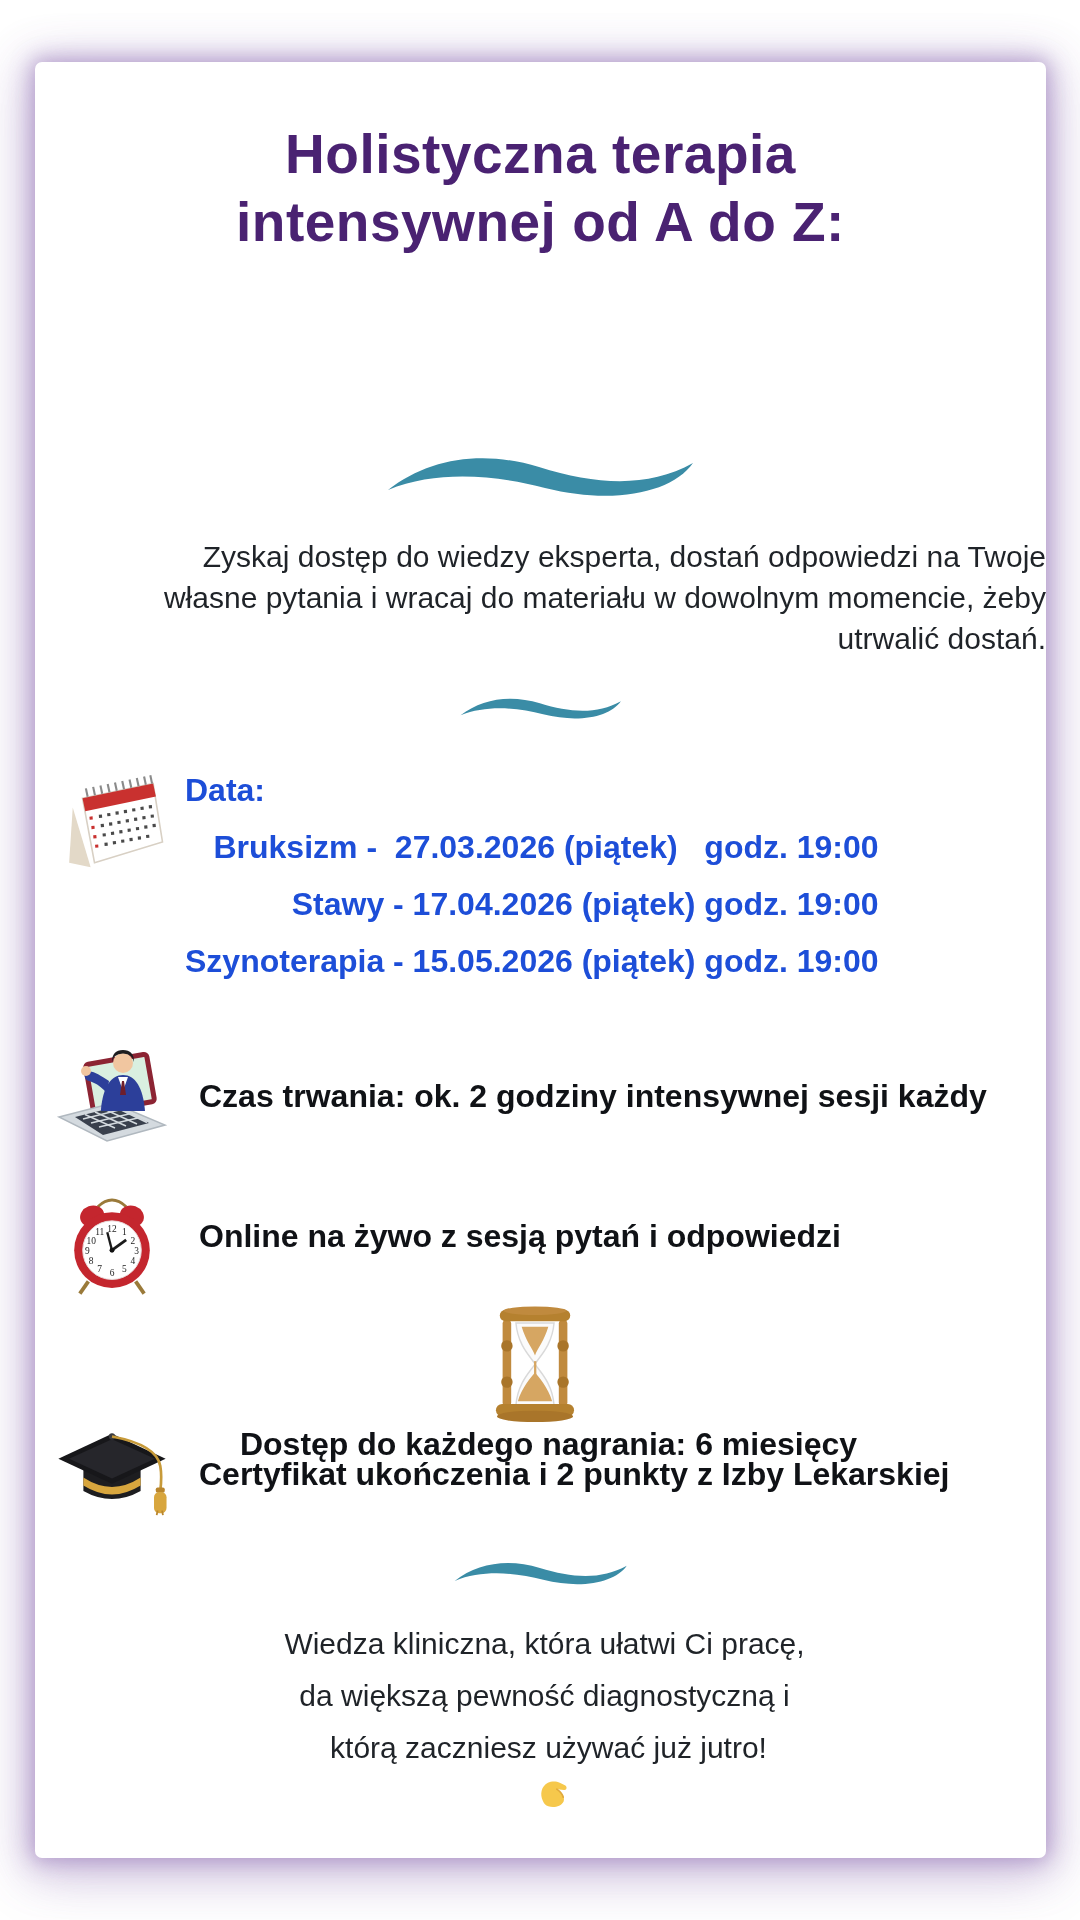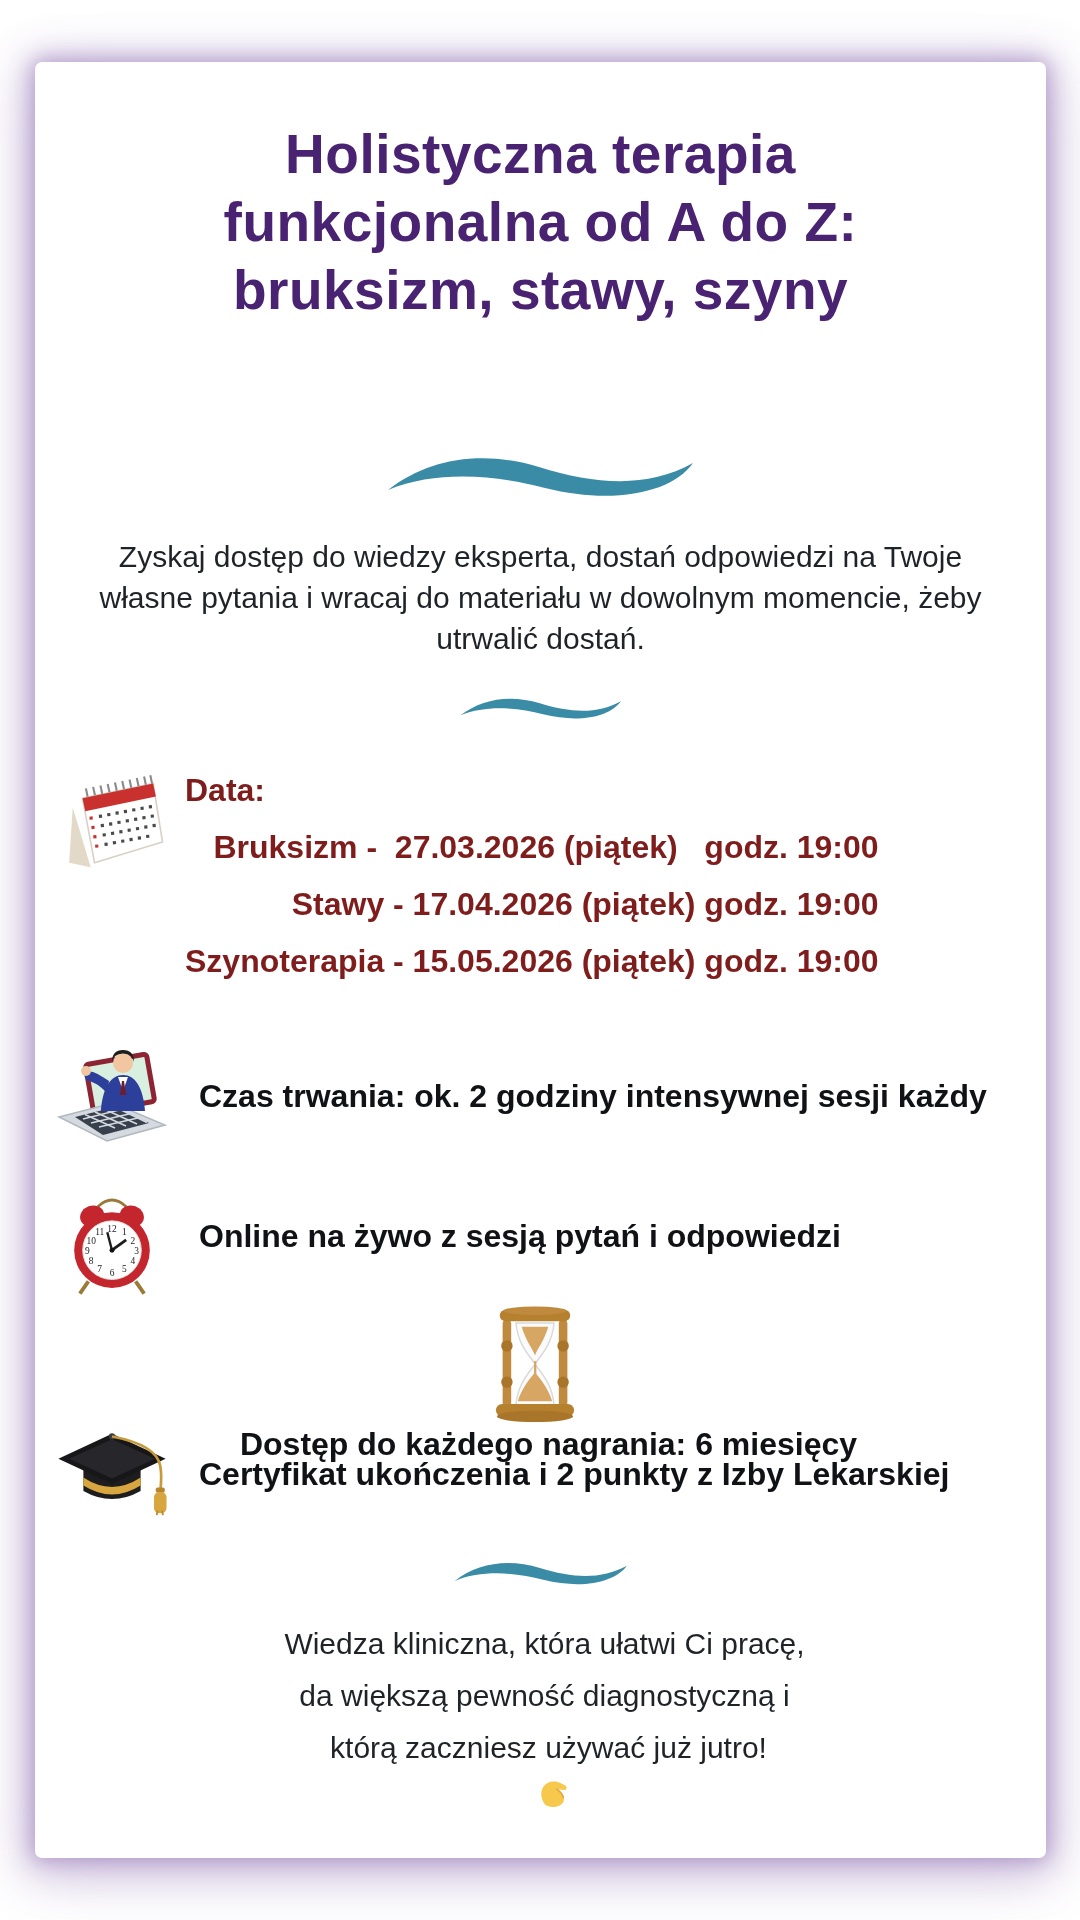--- a/index.html
+++ b/index.html
@@ -17,30 +17,30 @@
     position:absolute;top:58px;left:0;right:0;text-align:center;
     color:#4a2272;font-weight:800;font-size:55px;line-height:68px;
     letter-spacing:.5px;margin:0;
   }
   .title span{display:block;}
   .wave{position:absolute;left:50%;transform:translateX(-50%);}
   .wave-1{top:388px;}
   .wave-2{top:632px;}
   .wave-3{top:1496px;}
   .intro{
-    position:absolute;top:474px;left:0;right:0;text-align:center;
+    position:absolute;top:474px;left:0;right:0;text-align:right;
     color:#1f2328;font-size:30px;line-height:41px;font-weight:400;
   }
   .intro span{display:block;}
   .schedule{
     position:absolute;top:700px;left:18px;right:30px;
     display:flex;align-items:flex-start;
   }
   .icon-box{width:118px;flex:0 0 118px;display:flex;justify-content:center;}
-  .sched-text{margin-left:14px;color:#7f1d1d;font-weight:700;
+  .sched-text{margin-left:14px;color:#1d4ed8;font-weight:700;
     font-size:32px;line-height:57px;}
   .sched-item{white-space:pre-wrap;text-align:right;}
   .feature{
     position:absolute;left:18px;right:30px;height:124px;
     display:flex;align-items:center;
   }
   .feature .txt{margin-left:28px;color:#101216;font-weight:700;font-size:32px;line-height:40px;}
   .f1{top:972px;}
   .f2{top:1112px;}
   .f3{top:1242px;flex-direction:column;}
@@ -54,22 +54,21 @@
   .emoji{display:inline-block;vertical-align:-6px;margin-left:8px;}
 </style>
 </head>
 <body>
 
 <div class="page">
   <div class="card">
 
     <h1 class="title">
       <span>Holistyczna terapia</span>
-      <span>funkcjonalna od A do Z:</span>
-      <span>bruksizm, stawy, szyny</span>
+      <span>intensywnej od A do Z:</span>
     </h1>
 
     <svg class="wave wave-1" width="312" height="52" viewBox="0 0 312 52">
       <path d="M3,40 C44,8 98,0 154,17 C212,35 263,38 308,13 C287,43 228,55 160,38 C110,25 52,20 3,40 Z" fill="#3a8ca6"></path>
     </svg>
 
     <div class="intro">
       <span>Zyskaj dostęp do wiedzy eksperta, dostań odpowiedzi na Twoje</span>
       <span>własne pytania i wracaj do materiału w dowolnym momencie, żeby</span>
       <span>utrwalić dostań.</span>

